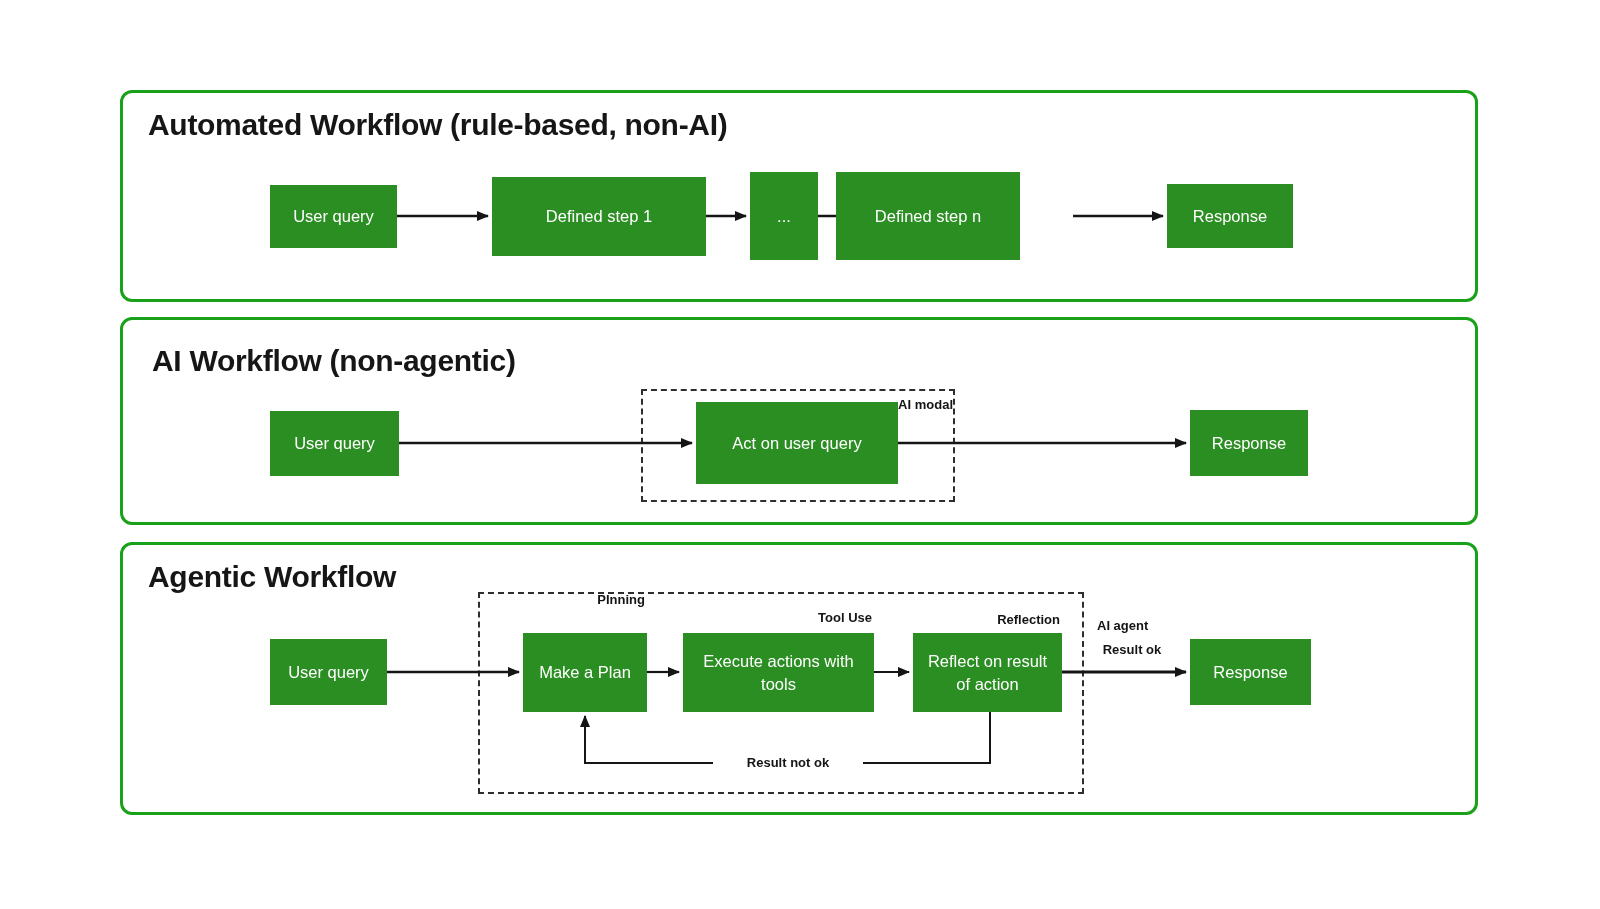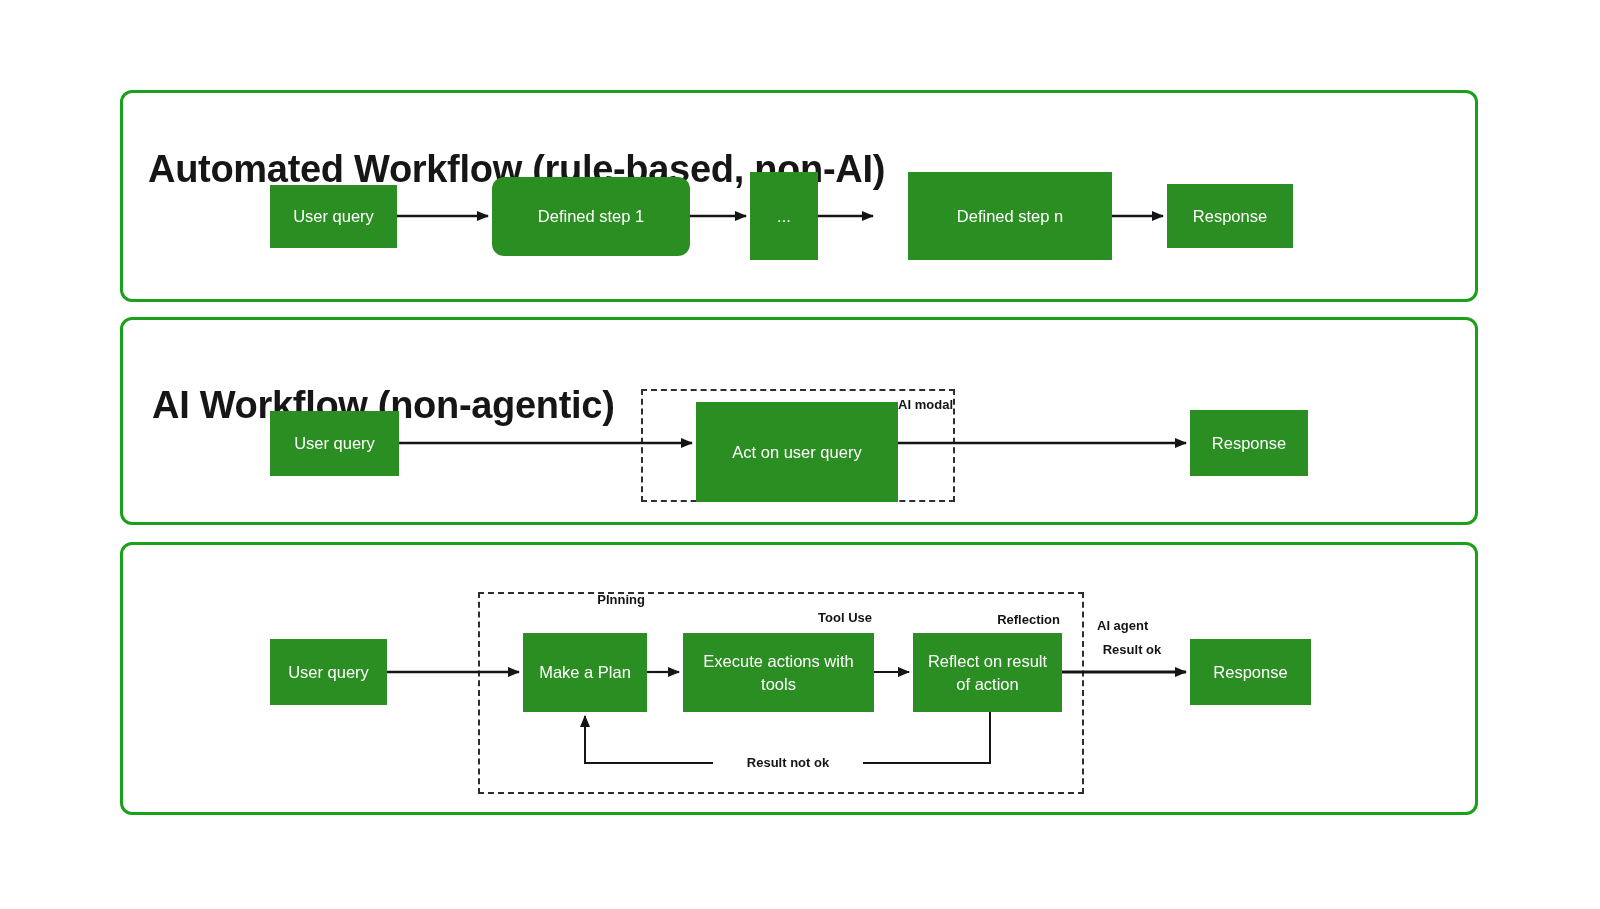--- a/index.html
+++ b/index.html
@@ -5,22 +5,22 @@
   html,body{margin:0;padding:0;background:#ffffff;}
   .canvas{
     position:relative;width:1600px;height:909px;background:#ffffff;
     font-family:"Liberation Sans",sans-serif;overflow:hidden;
   }
   .panel{
     position:absolute;left:120px;width:1358px;box-sizing:border-box;
     border:3px solid var(--panel-border,#1aa11a);border-radius:12px;background:#ffffff;
   }
   .panel-title{
-    position:absolute;font-weight:700;font-size:38px;color:var(--title-text,#161616);
-    letter-spacing:-0.3px;white-space:nowrap;margin-top:40px;
+    position:absolute;font-weight:700;font-size:30px;color:var(--title-text,#161616);
+    letter-spacing:-0.3px;white-space:nowrap;
   }
   .node{
     position:absolute;background:var(--box-fill,#2b8e22);color:var(--box-text,#ffffff);
     display:flex;align-items:center;justify-content:center;text-align:center;
     font-size:16.5px;font-weight:500;line-height:1.35;padding:16px 10px;box-sizing:border-box;
   }
   .dashed-group{
     position:absolute;box-sizing:border-box;border:2px dashed #2e2e2e;background:transparent;
   }
   .small-label{
@@ -65,30 +65,31 @@
     <line x1="387" y1="672" x2="519" y2="672" stroke="#151515" stroke-width="2.6" marker-end="url(#arw)"></line>
     <line x1="647" y1="672" x2="679" y2="672" stroke="#151515" stroke-width="2.2" marker-end="url(#arw)"></line>
     <line x1="874" y1="672" x2="909" y2="672" stroke="#151515" stroke-width="2.2" marker-end="url(#arw)"></line>
     <line x1="1062" y1="672" x2="1186" y2="672" stroke="#151515" stroke-width="3" marker-end="url(#arw)"></line>
 
     <path d="M 990 712 L 990 763 L 585 763 L 585 716" fill="none" stroke="#151515" stroke-width="2" marker-end="url(#arw)"></path>
   </svg>
 
   <div class="panel-title" style="left:148px;top:108px;">Automated Workflow (rule-based, non-AI)</div>
   <div class="panel-title" style="left:152px;top:344px;">AI Workflow (non-agentic)</div>
+  <div class="panel-title" style="left:148px;top:560px;">Agentic Workflow</div>
 
   <div class="node" style="left:270px;top:185px;width:127px;height:63px;">User query</div>
-  <div class="node" style="left:492px;top:177px;width:198px;height:79px;border-radius:12px;">Defined step 1</div>
+  <div class="node" style="left:492px;top:177px;width:214px;height:79px;">Defined step 1</div>
   <div class="node" style="left:750px;top:172px;width:68px;height:88px;">...</div>
-  <div class="node" style="left:908px;top:172px;width:204px;height:88px;">Defined step n</div>
+  <div class="node" style="left:836px;top:172px;width:184px;height:88px;">Defined step n</div>
   <div class="node" style="left:1167px;top:184px;width:126px;height:64px;">Response</div>
 
   <div class="small-label right" style="left:793px;top:364px;width:160px;margin-top:33px;">AI modal</div>
   <div class="node" style="left:270px;top:411px;width:129px;height:65px;">User query</div>
-  <div class="node" style="left:696px;top:402px;width:202px;height:100px;">Act on user query</div>
+  <div class="node" style="left:696px;top:402px;width:202px;height:82px;">Act on user query</div>
   <div class="node" style="left:1190px;top:410px;width:118px;height:66px;">Response</div>
 
   <div class="small-label" style="left:1097px;top:570px;margin-top:48px;">AI agent</div>
   <div class="small-label right" style="left:560px;top:592px;width:85px;">PInning</div>
   <div class="small-label right" style="left:774px;top:610px;width:98px;">Tool Use</div>
   <div class="small-label right" style="left:962px;top:612px;width:98px;">Reflection</div>
 
   <div class="node" style="left:270px;top:639px;width:117px;height:66px;">User query</div>
   <div class="node" style="left:523px;top:633px;width:124px;height:79px;">Make a Plan</div>
   <div class="node" style="left:683px;top:633px;width:191px;height:79px;">Execute actions with tools</div>

